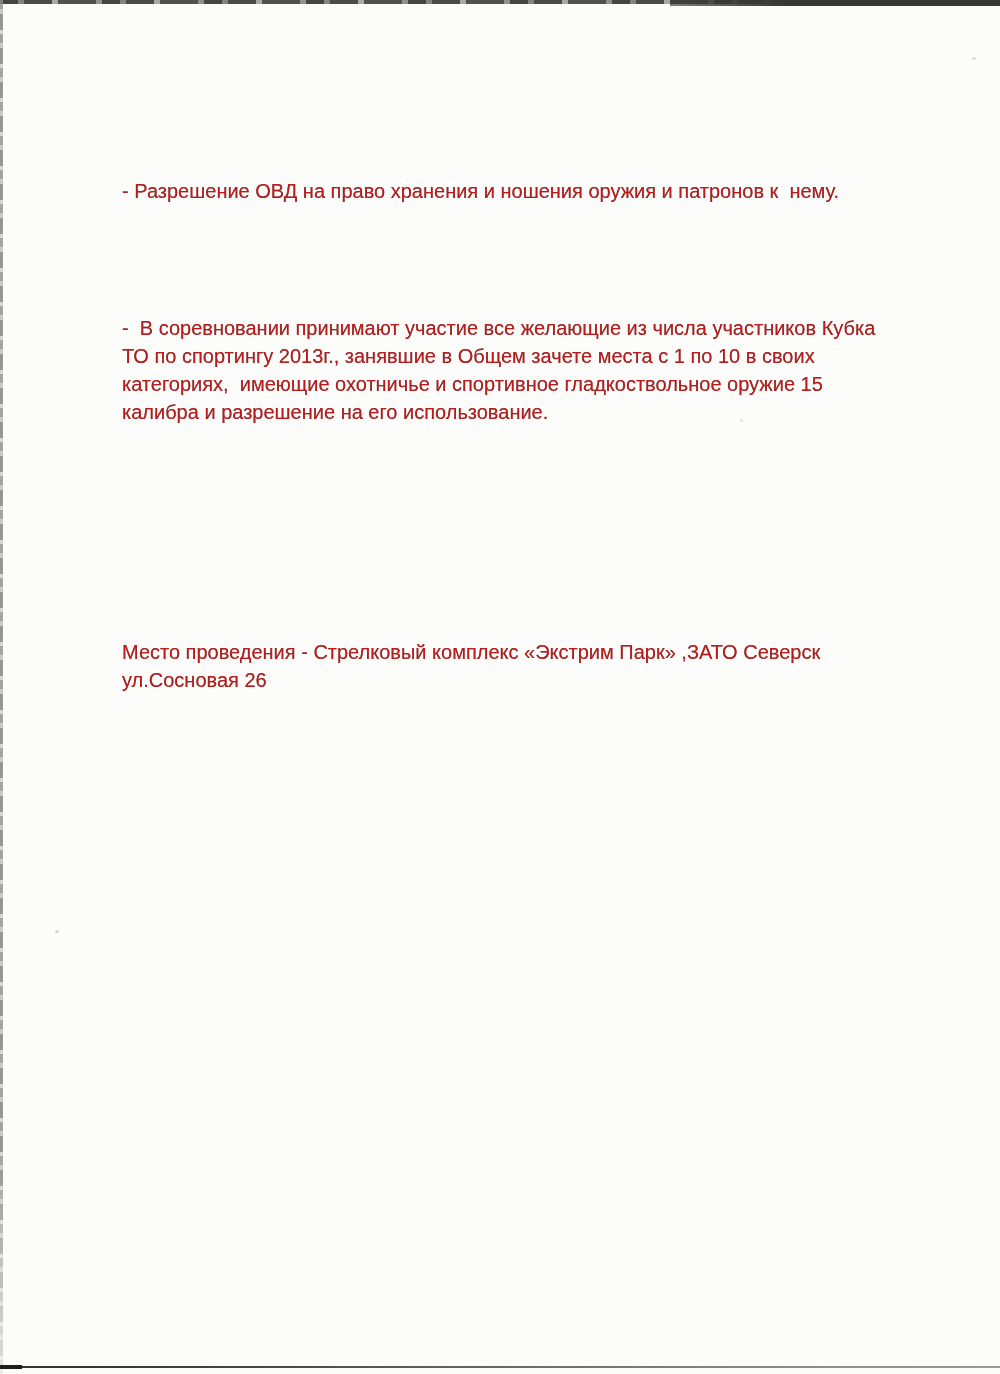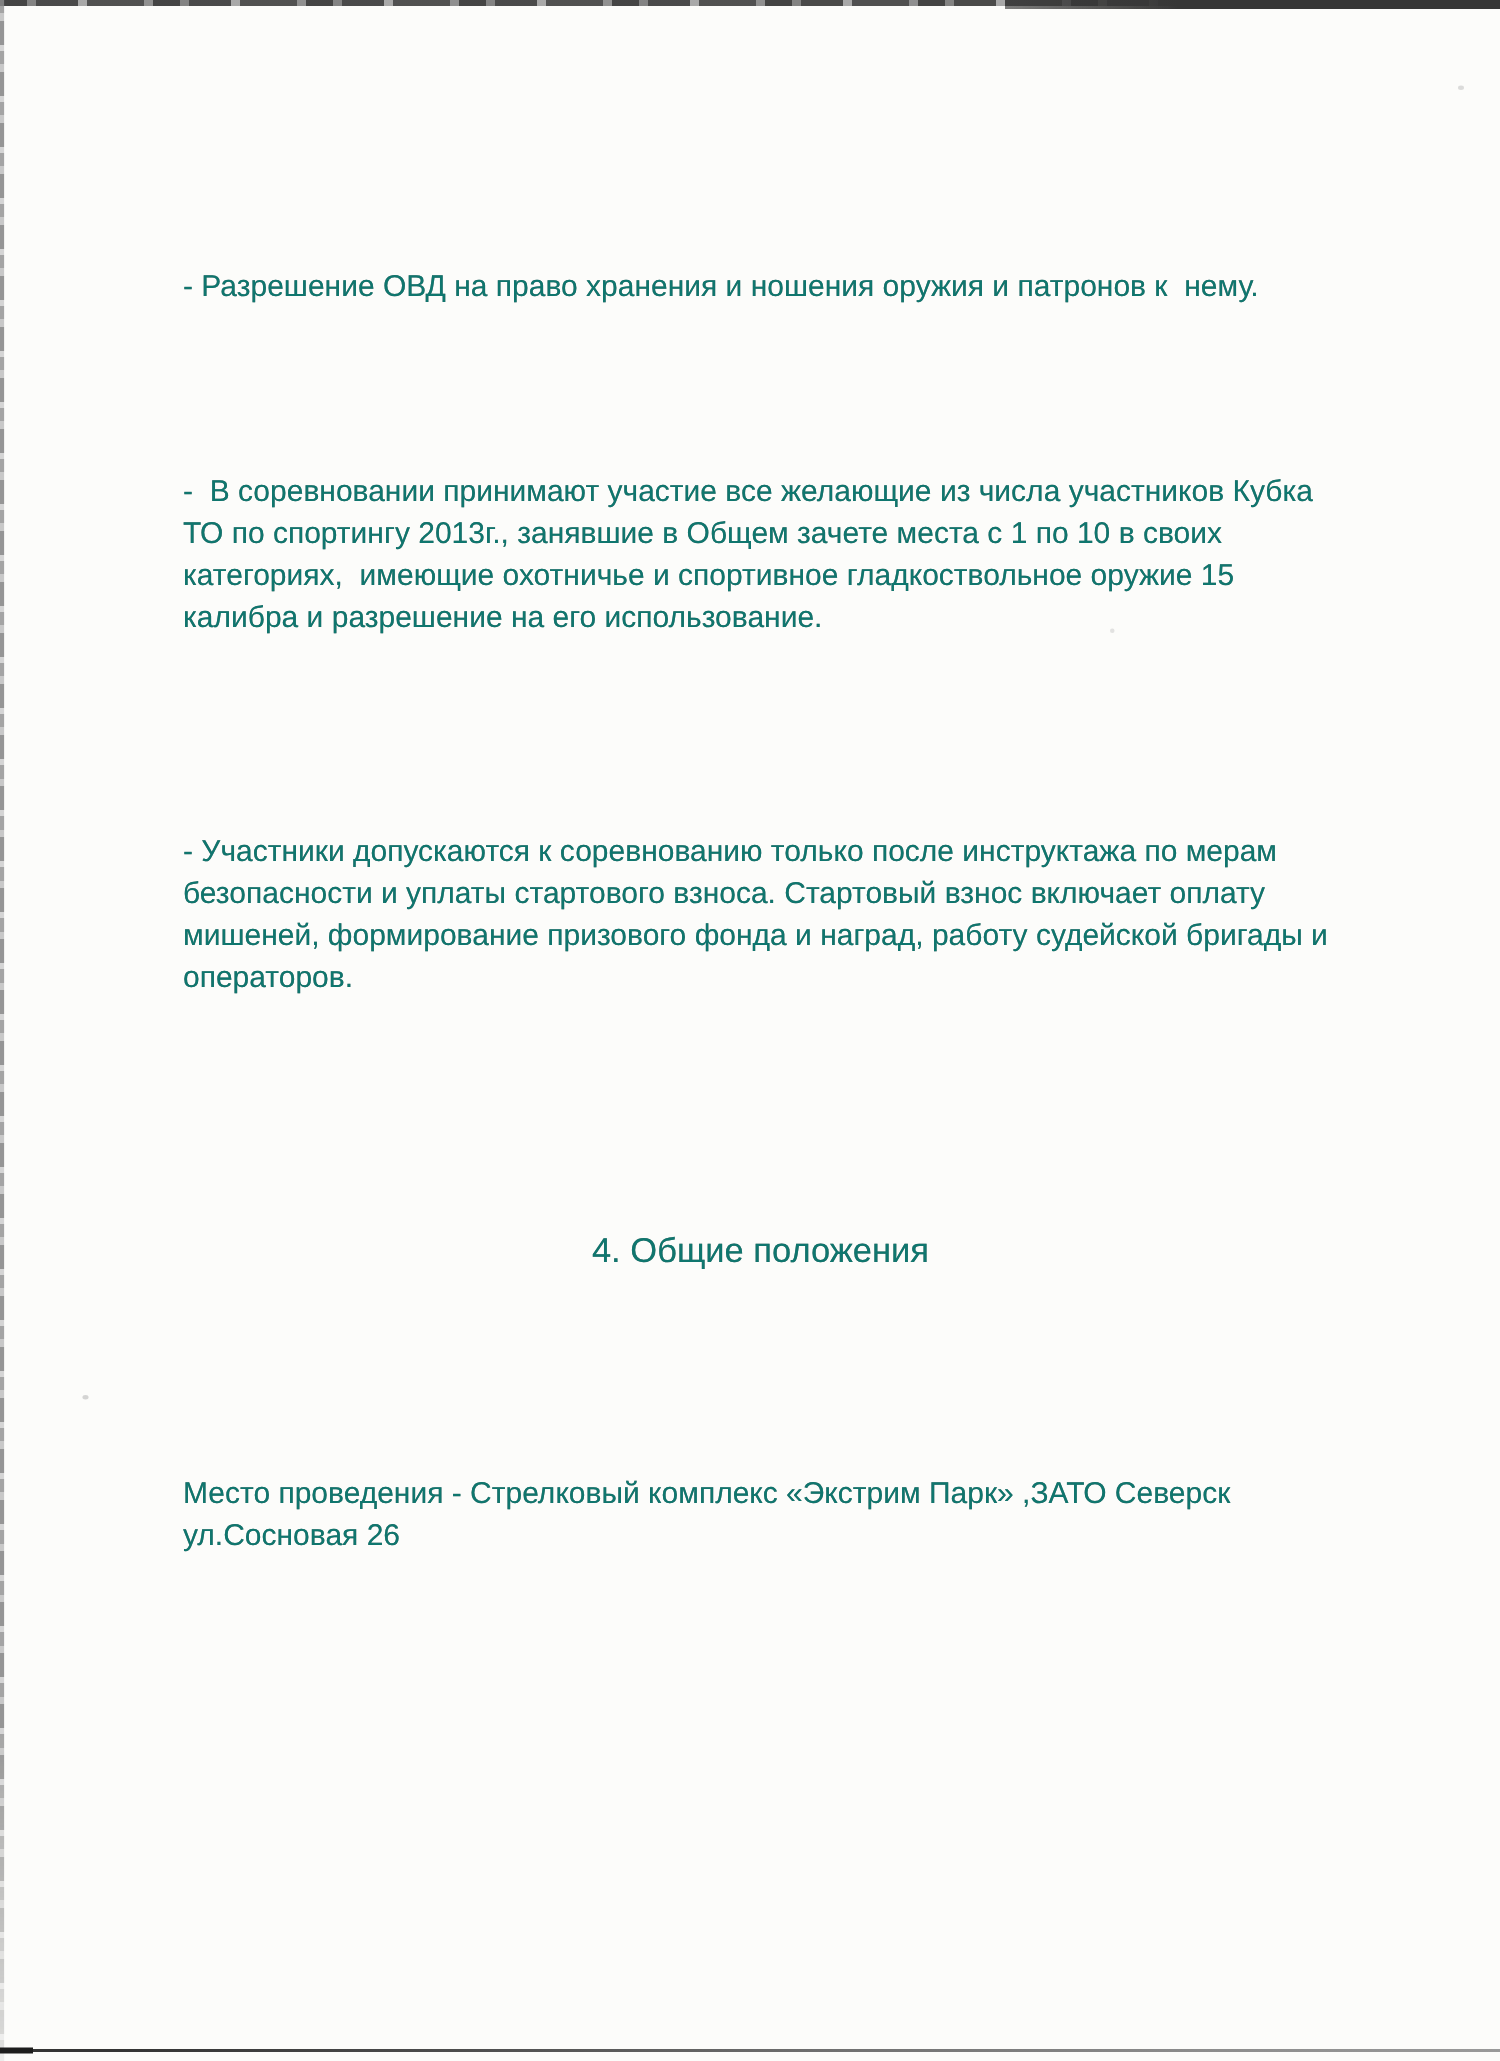--- a/index.html
+++ b/index.html
@@ -7,21 +7,21 @@
     padding: 0;
     background: #ffffff;
   }
   .page {
     position: relative;
     width: 1000px;
     height: 1374px;
     background: #fcfcfa;
     overflow: hidden;
     font-family: "Liberation Sans", "DejaVu Sans", sans-serif;
-    color: #0f766e;
+    color: #b91c1c;
   }
 
   
   .top-edge {
     position: absolute;
     top: 0; left: 0; right: 0;
     height: 4px;
     background: repeating-linear-gradient(90deg,
       #242424 0 18px, #6e6e6e 18px 24px,
       #2b2b2b 24px 52px, #9a9a9a 52px 58px,
@@ -97,23 +97,21 @@
   <div class="speck speck2"></div>
   <div class="speck speck3"></div>
 
   <div class="content">
 
     <p class="para gap-after">- Разрешение ОВД на право хранения и ношения оружия и патронов к  нему.</p>
 
     <p class="para">-  В соревновании принимают участие все желающие из числа участников Кубка ТО по спортингу 2013г., занявшие в Общем зачете места с 1 по 10 в своих категориях,  имеющие охотничье и спортивное гладкоствольное оружие 15 калибра и разрешение на его использование.</p>
 
 
-    <p class="para">- Участники допускаются к соревнованию только после инструктажа по мерам безопасности и уплаты стартового взноса. Стартовый взнос включает оплату мишеней, формирование призового фонда и наград, работу судейской бригады и операторов.</p>
 
-    <h2 class="heading">4. Общие положения</h2>
 
 
     <p class="para">Место проведения - Стрелковый комплекс «Экстрим Парк» ,ЗАТО Северск ул.Сосновая 26</p>
 
     
 
     
 
     
 

